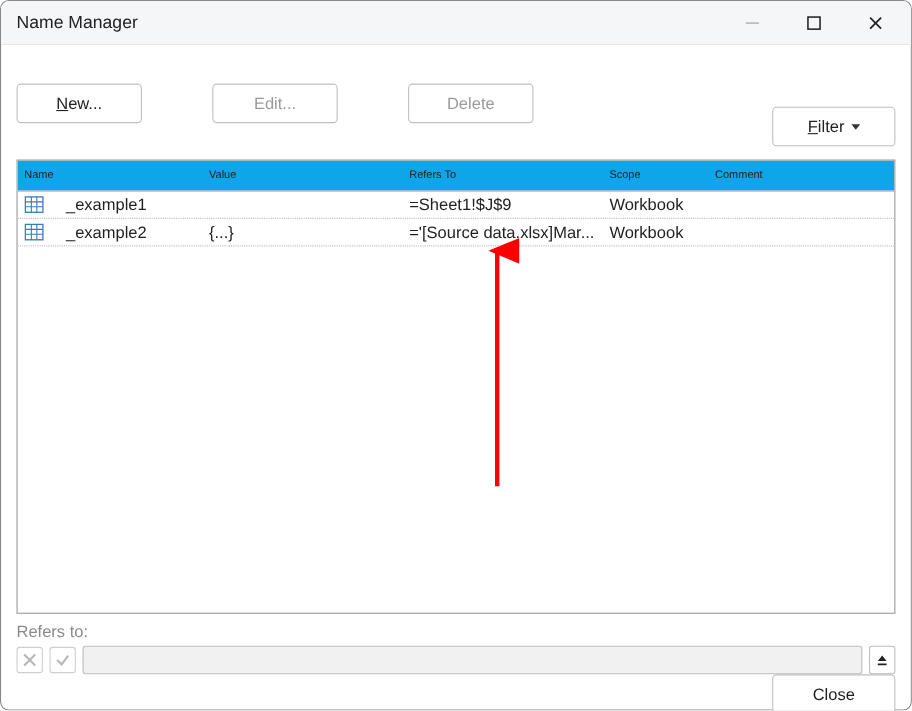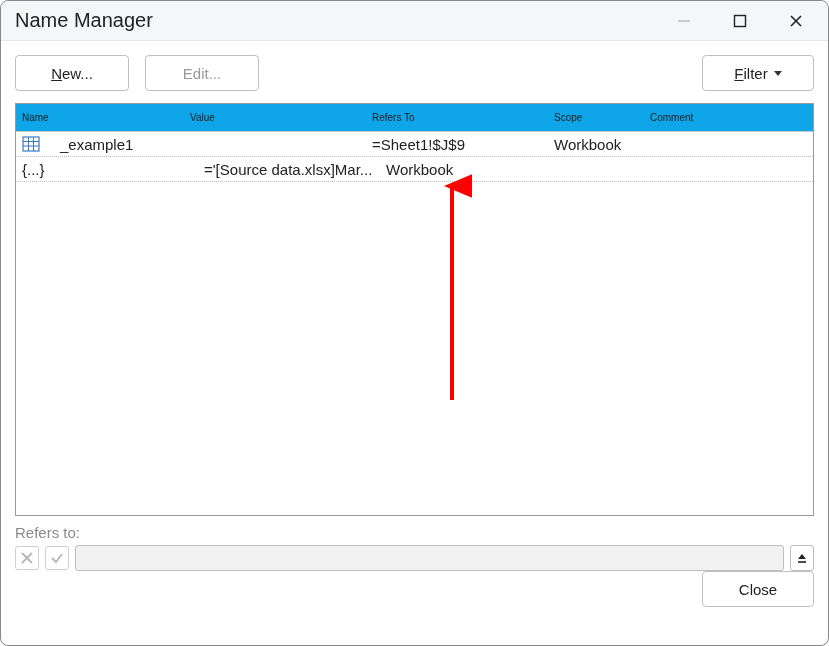--- a/index.html
+++ b/index.html
@@ -26,21 +26,21 @@
     background: #f5f6f7;
     border-top-left-radius: 8px;
     border-top-right-radius: 8px;
     display: flex;
     align-items: center;
     padding: 0 0 0 14px;
     border-bottom: 1px solid #e6e6e6;
   }
   .titlebar .title-text {
     flex: 0 0 auto;
-    font-size: 20px;
+    font-size: 16px;
   }
   .titlebar .spacer { flex: 1; }
   .winbtn {
     width: 56px; height: 40px;
     display: flex; align-items: center; justify-content: center;
     color: #333;
   }
   .winbtn.min-w { width: 56px; }
   .winbtn svg { display: block; }
   .toolbar {
@@ -57,24 +57,26 @@
     background: #fff;
     display: flex; align-items: center; justify-content: center;
     font-size: 15px;
     color: #222;
     cursor: pointer;
     padding: 0 10px;
   }
   .btn.disabled {
     color: #9a9a9a;
     cursor: default;
+    margin-left: 48px;
   }
   .btn.filter {
     min-width: 112px;
     margin-left: auto;
+    margin-top: 42px;
   }
   .accesskey { text-decoration: underline; }
   .filter-caret {
     margin-left: 6px;
     width: 0; height: 0;
     border-left: 4px solid transparent;
     border-right: 4px solid transparent;
     border-top: 5px solid #333;
   }
   .list-wrap {
@@ -207,20 +209,23 @@
     </div>
   </div>
 
   <div class="toolbar">
     <div class="btn">
       <span><span class="accesskey">N</span><span>ew...</span></span>
 
     </div>
     <div class="btn disabled">
       <span>Edit...</span>
+    </div>
+    <div class="btn disabled">
+      <span>Delete</span>
     </div>
     <div class="btn filter">
       <span><span class="accesskey">F</span><span>ilter</span></span>
 
       <span class="filter-caret"></span>
     </div>
   </div>
 
   <div class="list-wrap">
     <div class="list-header">
@@ -244,20 +249,32 @@
         </span>
         <span>_example1</span>
       </div>
       <div class="col col-value"></div>
       <div class="col col-refers ellipsis-trail">=Sheet1!$J$9</div>
       <div class="col col-scope">Workbook</div>
       <div class="col col-comment"></div>
     </div>
 
     <div class="list-row">
+      <div class="col col-name name-cell">
+        <span class="grid-icon">
+          <svg width="18" height="18" viewBox="0 0 18 18">
+            <rect x="1" y="2" width="16" height="14" fill="none" stroke="#3a7ac0" stroke-width="1.2"></rect>
+            <line x1="1" y1="6.5" x2="17" y2="6.5" stroke="#3a7ac0"></line>
+            <line x1="1" y1="11" x2="17" y2="11" stroke="#3a7ac0"></line>
+            <line x1="6.5" y1="2" x2="6.5" y2="16" stroke="#3a7ac0"></line>
+            <line x1="11.5" y1="2" x2="11.5" y2="16" stroke="#3a7ac0"></line>
+          </svg>
+        </span>
+        <span>_example2</span>
+      </div>
       <div class="col col-value">{...}</div>
       <div class="col col-refers ellipsis-trail">='[Source data.xlsx]Mar...</div>
       <div class="col col-scope">Workbook</div>
       <div class="col col-comment"></div>
     </div>
 
     <svg class="red-arrow" width="40" height="240">
       <defs>
         <marker id="ahead" markerWidth="10" markerHeight="12" refX="5" refY="2" orient="auto">
           <path d="M0,12 L5,0 L10,12 Z" fill="red"></path>

